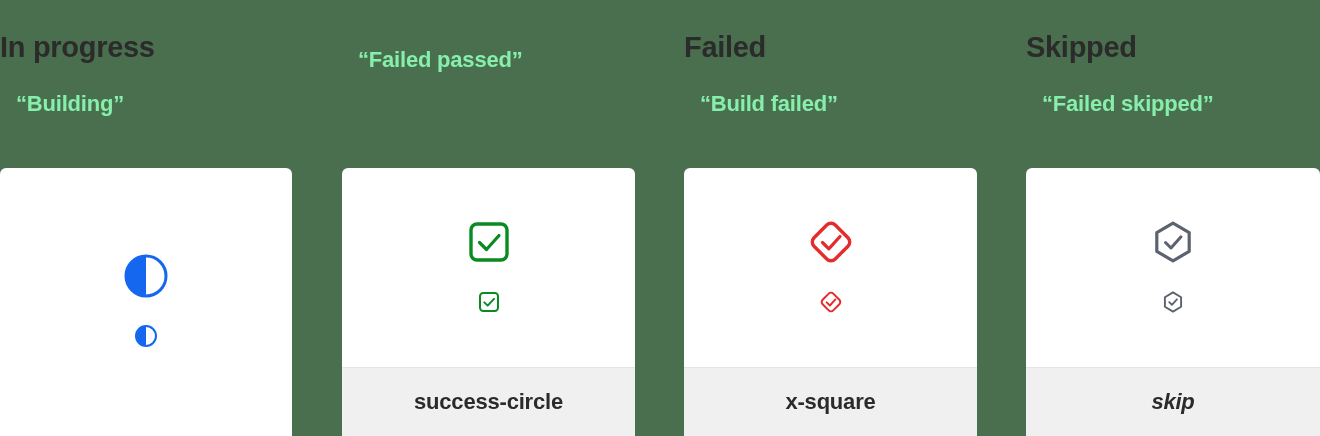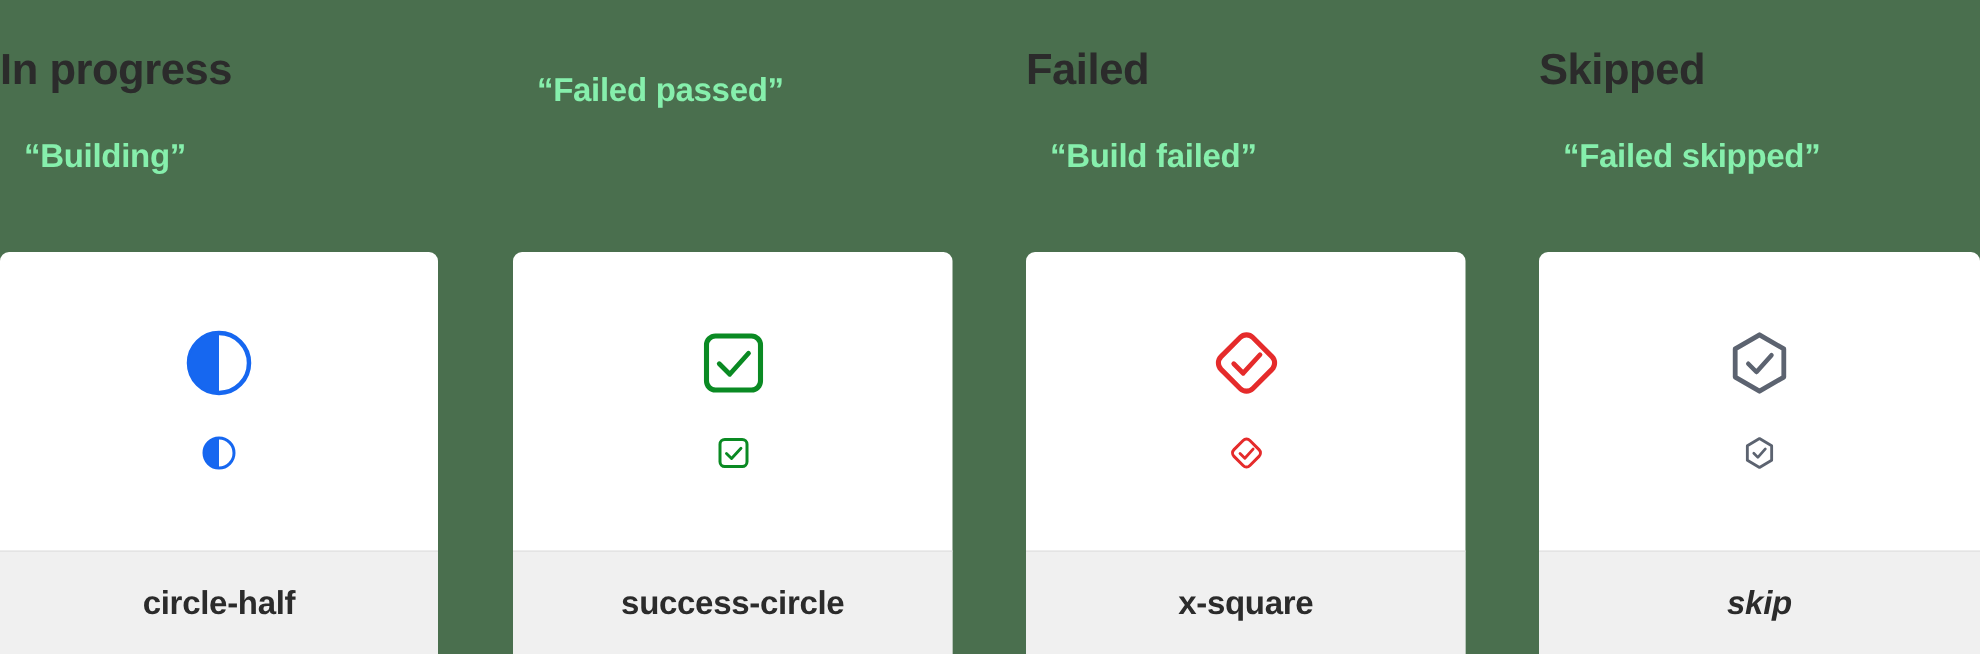--- a/index.html
+++ b/index.html
@@ -135,23 +135,20 @@
     <div class="card-body">
       <svg class="icon-large" viewBox="0 0 48 48">
         <circle cx="24" cy="24" r="20" fill="#ffffff" stroke="#1667f0" stroke-width="3"></circle>
         <path d="M24 4 A20 20 0 0 0 24 44 Z" fill="#1667f0"></path>
       </svg>
       <svg class="icon-small" viewBox="0 0 24 24">
         <circle cx="12" cy="12" r="10" fill="#ffffff" stroke="#1667f0" stroke-width="2"></circle>
         <path d="M12 2 A10 10 0 0 0 12 22 Z" fill="#1667f0"></path>
       </svg>
     </div>
-    <div class="card-footer">
-      <span class="card-footer-label">circle-half</span>
-    </div>
   </div>
   <div class="gap" style="grid-column:2; grid-row:2;"></div>
 
   <div class="card" style="grid-column:3; grid-row:2;">
     <div class="card-body">
       <svg class="icon-large" viewBox="0 0 48 48">
         <rect x="6" y="6" width="36" height="36" rx="6" ry="6" fill="none" stroke="#0a8a23" stroke-width="3.4"></rect>
         <path d="M14.5 24.5 L21.5 31.5 L34 17.5" fill="none" stroke="#0a8a23" stroke-width="3.2" stroke-linecap="round" stroke-linejoin="round"></path>
       </svg>
       <svg class="icon-small" viewBox="0 0 24 24">

